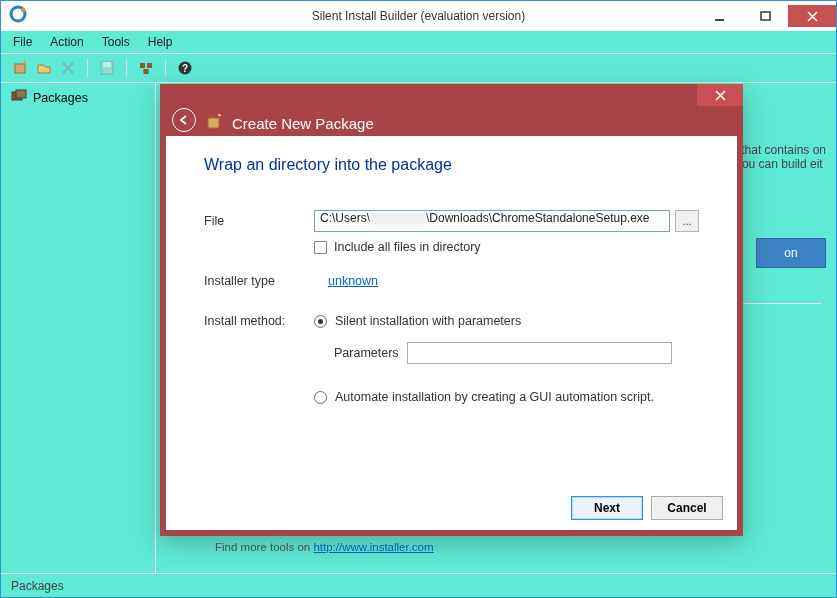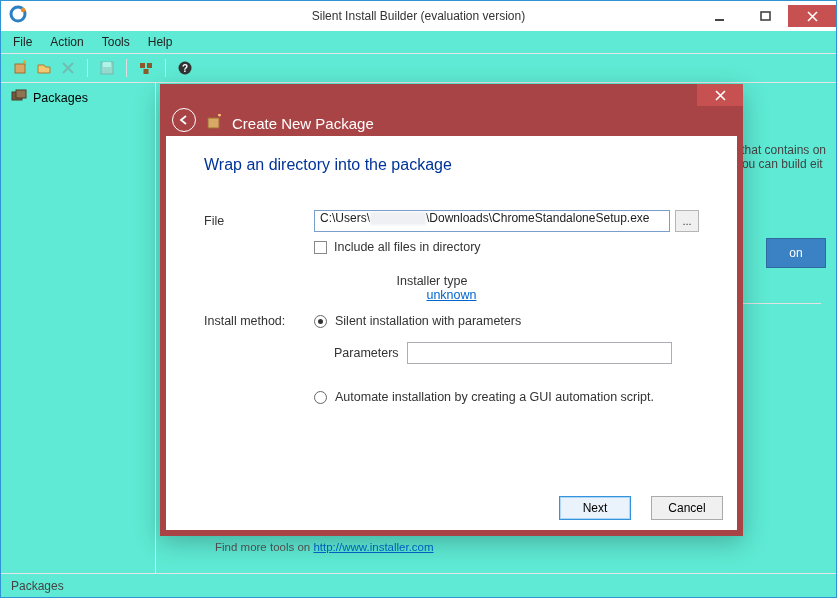--- a/index.html
+++ b/index.html
@@ -28,21 +28,21 @@
     display:flex; align-items:center; padding:0 10px; gap:6px; flex-shrink:0;
   }
   .toolbar .sep { width:1px; height:18px; background:#ddd; margin:0 4px;}
   .tb-icon { width:18px; height:18px; display:flex; align-items:center; justify-content:center;}
   .content { flex:1; display:flex; position:relative; overflow:hidden;}
   .sidebar { width:155px; border-right:1px solid #e8e8e8; padding:6px 10px;}
   .sidebar-item { display:flex; align-items:center; font-size:12.5px; gap:6px;}
   .main { flex:1; position:relative; padding:10px 16px; font-size:12px; color:#444;}
   .bg-text { position:absolute; top:60px; right:10px; font-size:12px; color:#444;}
   .bg-btn {
-    position:absolute; top:155px; right:10px; width:60px; height:30px;
+    position:absolute; top:155px; right:10px; width:70px; height:30px;
     background:#3b82c4; border:1px solid #2f6aa3; color:#fff; font-size:12px;
     display:flex; align-items:center; justify-content:center;
   }
   .footer-link { position:absolute; bottom:44px; left:214px; font-size:11.5px; color:#555;}
   .footer-link a { color:#0066cc; text-decoration:underline;}
   .statusbar {
     height:24px; border-top:1px solid #e5e5e5; display:flex; align-items:center;
     padding:0 10px; font-size:12px; color:#444; flex-shrink:0;
   }
   
@@ -91,21 +91,21 @@
   .link { color:#0066cc; text-decoration:underline; font-size:12.5px;}
   .radio {
     width:13px; height:13px; border:1px solid #666; border-radius:50%; margin-right:8px;
     display:inline-flex; align-items:center; justify-content:center; flex-shrink:0;
   }
   .radio .dot { width:5px; height:5px; border-radius:50%; background:#333;}
   .param-input { width:265px; height:22px; border:1px solid #abadb3; margin-left:8px;}
   .dlg-footer {
     height:50px; border-left:6px solid #a94446; border-right:6px solid #a94446;
     border-bottom:6px solid #a94446; display:flex; align-items:center; justify-content:flex-end;
-    padding-right:14px; gap:20px;
+    padding-right:14px; gap:8px;font-weight:bold;
   }
   .dlg-btn {
     width:72px; height:24px; border:1px solid #aaa; background:#f0f0f0;
     font-size:12px; display:flex; align-items:center; justify-content:center;
   }
   .dlg-btn.primary { border:1px solid #3393df; background:#eaf3fb; box-shadow: inset 0 0 0 1px #aed6f5;}
   .rule { position:absolute; left:195px; right:15px; height:1px; background:#e2e2e2;}
 </style>
 </head>
 <body>
@@ -247,21 +247,21 @@
         <div class="file-input"><span>C:\Users\</span><span class="blur"></span><span>\Downloads\ChromeStandaloneSetup.exe</span></div>
         <div class="browse-btn">...</div>
       </div>
 
       <div class="form-row" style="margin-top:-6px; margin-bottom:20px;">
         <div class="form-label"></div>
         <span class="checkbox"></span>
         <span>Include all files in directory</span>
       </div>
 
-      <div class="form-row" style="margin-bottom:12px;flex-direction:column;">
+      <div class="form-row" style="margin-bottom:26px;">
         <div class="form-label">Installer type</div>
         <span style="width:14px;"></span>
         <a href="#" class="link">unknown</a>
       </div>
 
       <div class="form-row" style="margin-bottom:14px;">
         <div class="form-label">Install method:</div>
         <span class="radio">
             <span class="dot"></span>
           </span>

